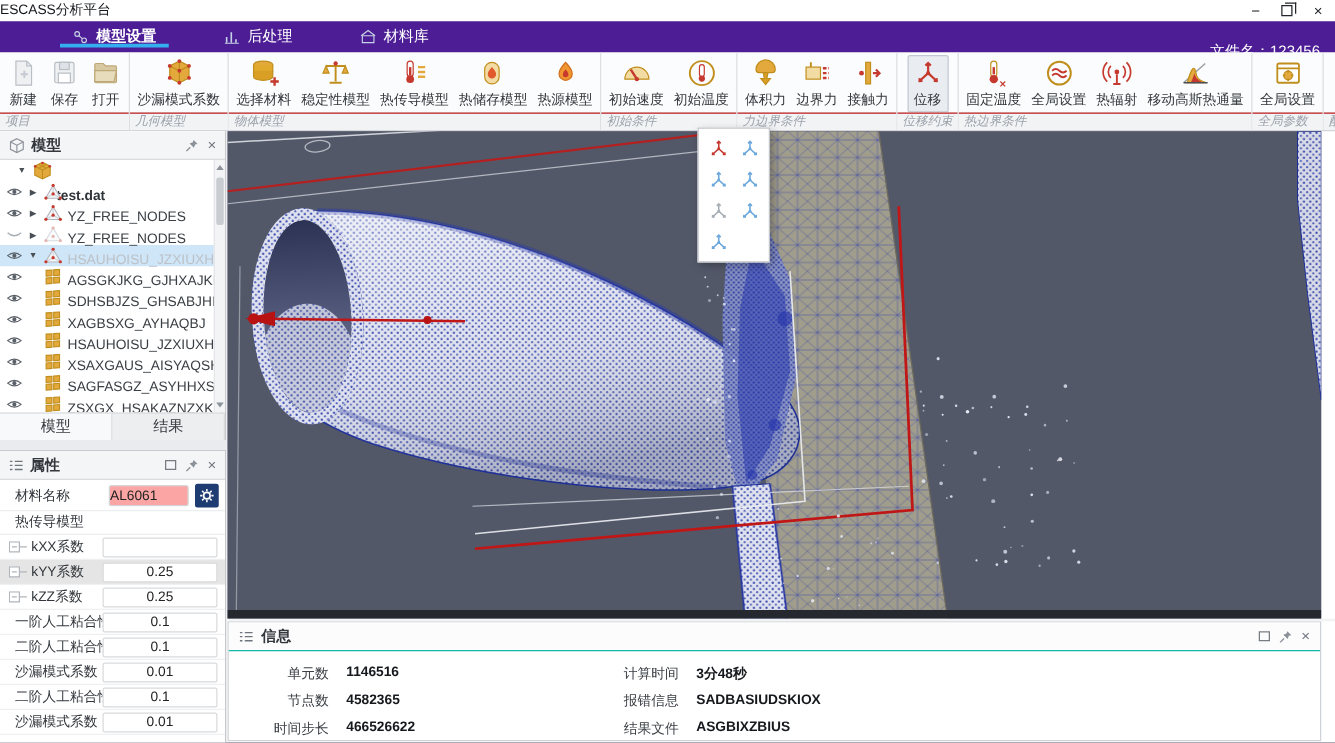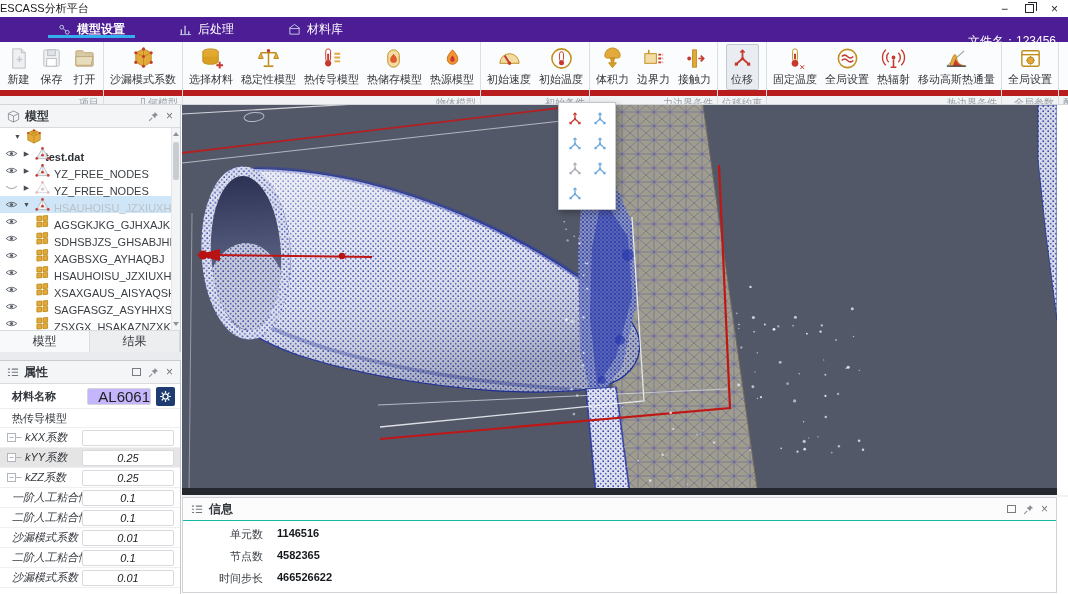--- a/index.html
+++ b/index.html
@@ -26,21 +26,21 @@
   .menubar-filename { margin-left:auto; padding-right:12px; display:flex; align-items:center; color:#fff; font-size:12px; font-weight:normal;margin-top:23px; }
 
   
   .toolbar { position:absolute; left:0; top:42px; width:1068px; height:63px; background:#fbfcfd; border-bottom:1px solid #d4d6da; display:flex; overflow:hidden; }
   .tb-group { display:flex; flex-direction:column; border-right:1px solid #dcdee2; }
   .tb-btns { flex:1; display:flex; align-items:stretch; justify-content:center; padding:2px 2px 0; }
   .tb-btn { display:flex; flex-direction:column; align-items:center; justify-content:flex-start; padding:1px 3px; border:1px solid transparent; border-radius:2px; }
   .tb-btn svg { width:25px; height:25px; flex:0 0 auto; }
   .tb-btn .lbl { font-size:11px; color:#33373c; white-space:nowrap; margin-top:1px; }
   .tb-btn.active { background:#e9edf2; border-color:#c3c9d1; }
-  .tb-group-label { height:14px; line-height:13px; font-size:10px; color:#9ba2ab; text-align:right; background:#f2f3f5; border-top:6px solid #b91c1c; white-space:nowrap; padding:0 4px; }
+  .tb-group-label { height:14px; line-height:13px; font-size:10px; color:#9ba2ab; text-align:left; background:#f2f3f5; border-top:1px solid #b91c1c; white-space:nowrap; padding:0 4px;font-style:italic; }
 
   
   .left-col { position:absolute; left:0; top:105px; width:181px; height:489px; background:#eef0f2; border-right:1px solid #c6c8cc; }
   .panel-header { height:23px; background:#f4f5f7; border-bottom:1px solid #d9dbdf; display:flex; align-items:center; padding:0 7px; gap:5px; }
   .panel-title { font-size:12px; font-weight:bold; color:#33373c; }
   .panel-actions { margin-left:auto; display:flex; gap:7px; align-items:center; }
   .pa-icon { color:#6f757c; font-size:12px; line-height:10px; display:flex; align-items:center; }
   .float-box { width:9px; height:8px; border:1px solid #777c83; }
 
   .model-panel { position:absolute; left:0; top:0; width:180px; height:247px; background:#fff; }
@@ -57,45 +57,45 @@
   .tree-row .tlabel { overflow:hidden;margin-top:40px; }
   .tree-row.selected { background:#cfe6f8; }
   .tree-row.dimmed .tlabel { color:#bcc1c7; }
   .tree-row.root { padding-left:13px; font-weight:bold; color:#2e3338; }
   .model-tabs { position:absolute; left:0; right:0; bottom:0; height:22px; display:flex; background:#eceef0; border-top:1px solid #d9dbdf; }
   .model-tab { flex:1; display:flex; align-items:center; justify-content:center; font-size:12px; color:#35393e; border-right:1px solid #d9dbdf; }
   .model-tab.active { background:#f8f9fa; }
 
   .props-panel { position:absolute; left:0; top:255px; width:180px; height:234px; background:#fff; border-top:1px solid #c9cbcf; }
   .prop-material-row { height:25px; display:flex; align-items:center; padding:0 5px 0 12px; gap:5px; border-bottom:1px solid #eceef0; }
-  .pm-label { font-size:11px; color:#33373c; flex:1;font-weight:bold; }
-  .pm-input { width:64px; height:17px; line-height:16px; background:#c4b5fd; border:1px solid #d4d7da; border-radius:2px; text-align:right; font-size:15px; color:#222; }
+  .pm-label { font-size:11px; color:#33373c; flex:1; }
+  .pm-input { width:64px; height:17px; line-height:16px; background:#fca5a5; border:1px solid #d4d7da; border-radius:2px; text-align:left; font-size:11px; color:#222; }
   .gear-btn { width:19px; height:19px; background:#1e3c72; border-radius:2px; display:flex; align-items:center; justify-content:center; }
   .prop-section { height:19px; line-height:19px; padding-left:12px; font-size:11px; color:#33373c; border-bottom:1px solid #eceef0; }
-  .prop-row { height:20px; display:flex; align-items:center; padding:0 6px 0 7px; border-bottom:1px solid #eef0f2; font-size:11px; color:#33373c;font-style:italic; }
+  .prop-row { height:20px; display:flex; align-items:center; padding:0 6px 0 7px; border-bottom:1px solid #eef0f2; font-size:11px; color:#33373c; }
   .prop-row .plabel { flex:1; display:flex; align-items:center; gap:3px; white-space:nowrap; overflow:hidden; }
   .prop-row .plabel.noicon { padding-left:5px; }
   .prop-input { width:92px; height:16px; line-height:15px; background:#fff; border:1px solid #d8dadd; border-radius:2px; text-align:center; font-size:11px; color:#222; flex:0 0 auto; }
   .prop-row.highlight { background:#e5e5e5; }
 
   
   .viewport { position:absolute; left:182px; top:105px; width:875px; height:390px; background:#535869; }
   .viewport svg { width:875px; height:390px; }
 
   
   .disp-dropdown { position:absolute; left:558px; top:102px; width:58px; background:#fff; border:1px solid #c2c5c9; box-shadow:2px 3px 7px rgba(0,0,0,.3); padding:5px 4px; display:grid; grid-template-columns:1fr 1fr; gap:4px 2px; z-index:40; }
   .dd-opt { width:23px; height:21px; display:flex; align-items:center; justify-content:center; }
 
   
   .info-panel { position:absolute; left:182px; top:497px; width:875px; height:96px; background:#fff; border:1px solid #cfd2d6; }
   .info-header { height:23px; background:#fcfcfd; border-bottom:1px solid #14b8a6; display:flex; align-items:center; padding:0 8px; gap:6px; }
   .info-col { position:absolute; top:29px; }
   .info-col1 { left:8px; }
   .info-col2 { left:288px; }
-  .info-row { height:22px; display:flex; align-items:flex-start; }
+  .info-row { height:22px; display:flex; align-items:center; }
   .ilabel { width:72px; text-align:right; color:#3c4046; font-size:11px; margin-right:14px; flex:0 0 auto; }
   .ivalue { font-size:11px; font-weight:bold; color:#15181c; }
 
   .gap-strip { position:absolute; background:#e9ebee; }
 </style>
 </head>
 <body>
 
 <div class="titlebar">
   <div class="title-text">ESCASS分析平台</div>
@@ -1070,16 +1070,30 @@
       </div>
       <div class="info-row">
         <span class="ilabel">节点数</span>
         <span class="ivalue">4582365</span>
       </div>
       <div class="info-row">
         <span class="ilabel">时间步长</span>
         <span class="ivalue">466526622</span>
       </div>
     </div>
+  <div class="info-col info-col2">
+      <div class="info-row">
+        <span class="ilabel">计算时间</span>
+        <span class="ivalue">3分48秒</span>
+      </div>
+      <div class="info-row">
+        <span class="ilabel">报错信息</span>
+        <span class="ivalue">SADBASIUDSKIOX</span>
+      </div>
+      <div class="info-row">
+        <span class="ilabel">结果文件</span>
+        <span class="ivalue">ASGBIXZBIUS</span>
+      </div>
+    </div>
 </div>
 
 <div class="gap-strip" style="left:0;top:352px;width:181px;height:8px;"></div>
 <div class="gap-strip" style="left:182px;top:495px;width:886px;height:2px;background:#f2f3f5;"></div>
 
 </body></html>

